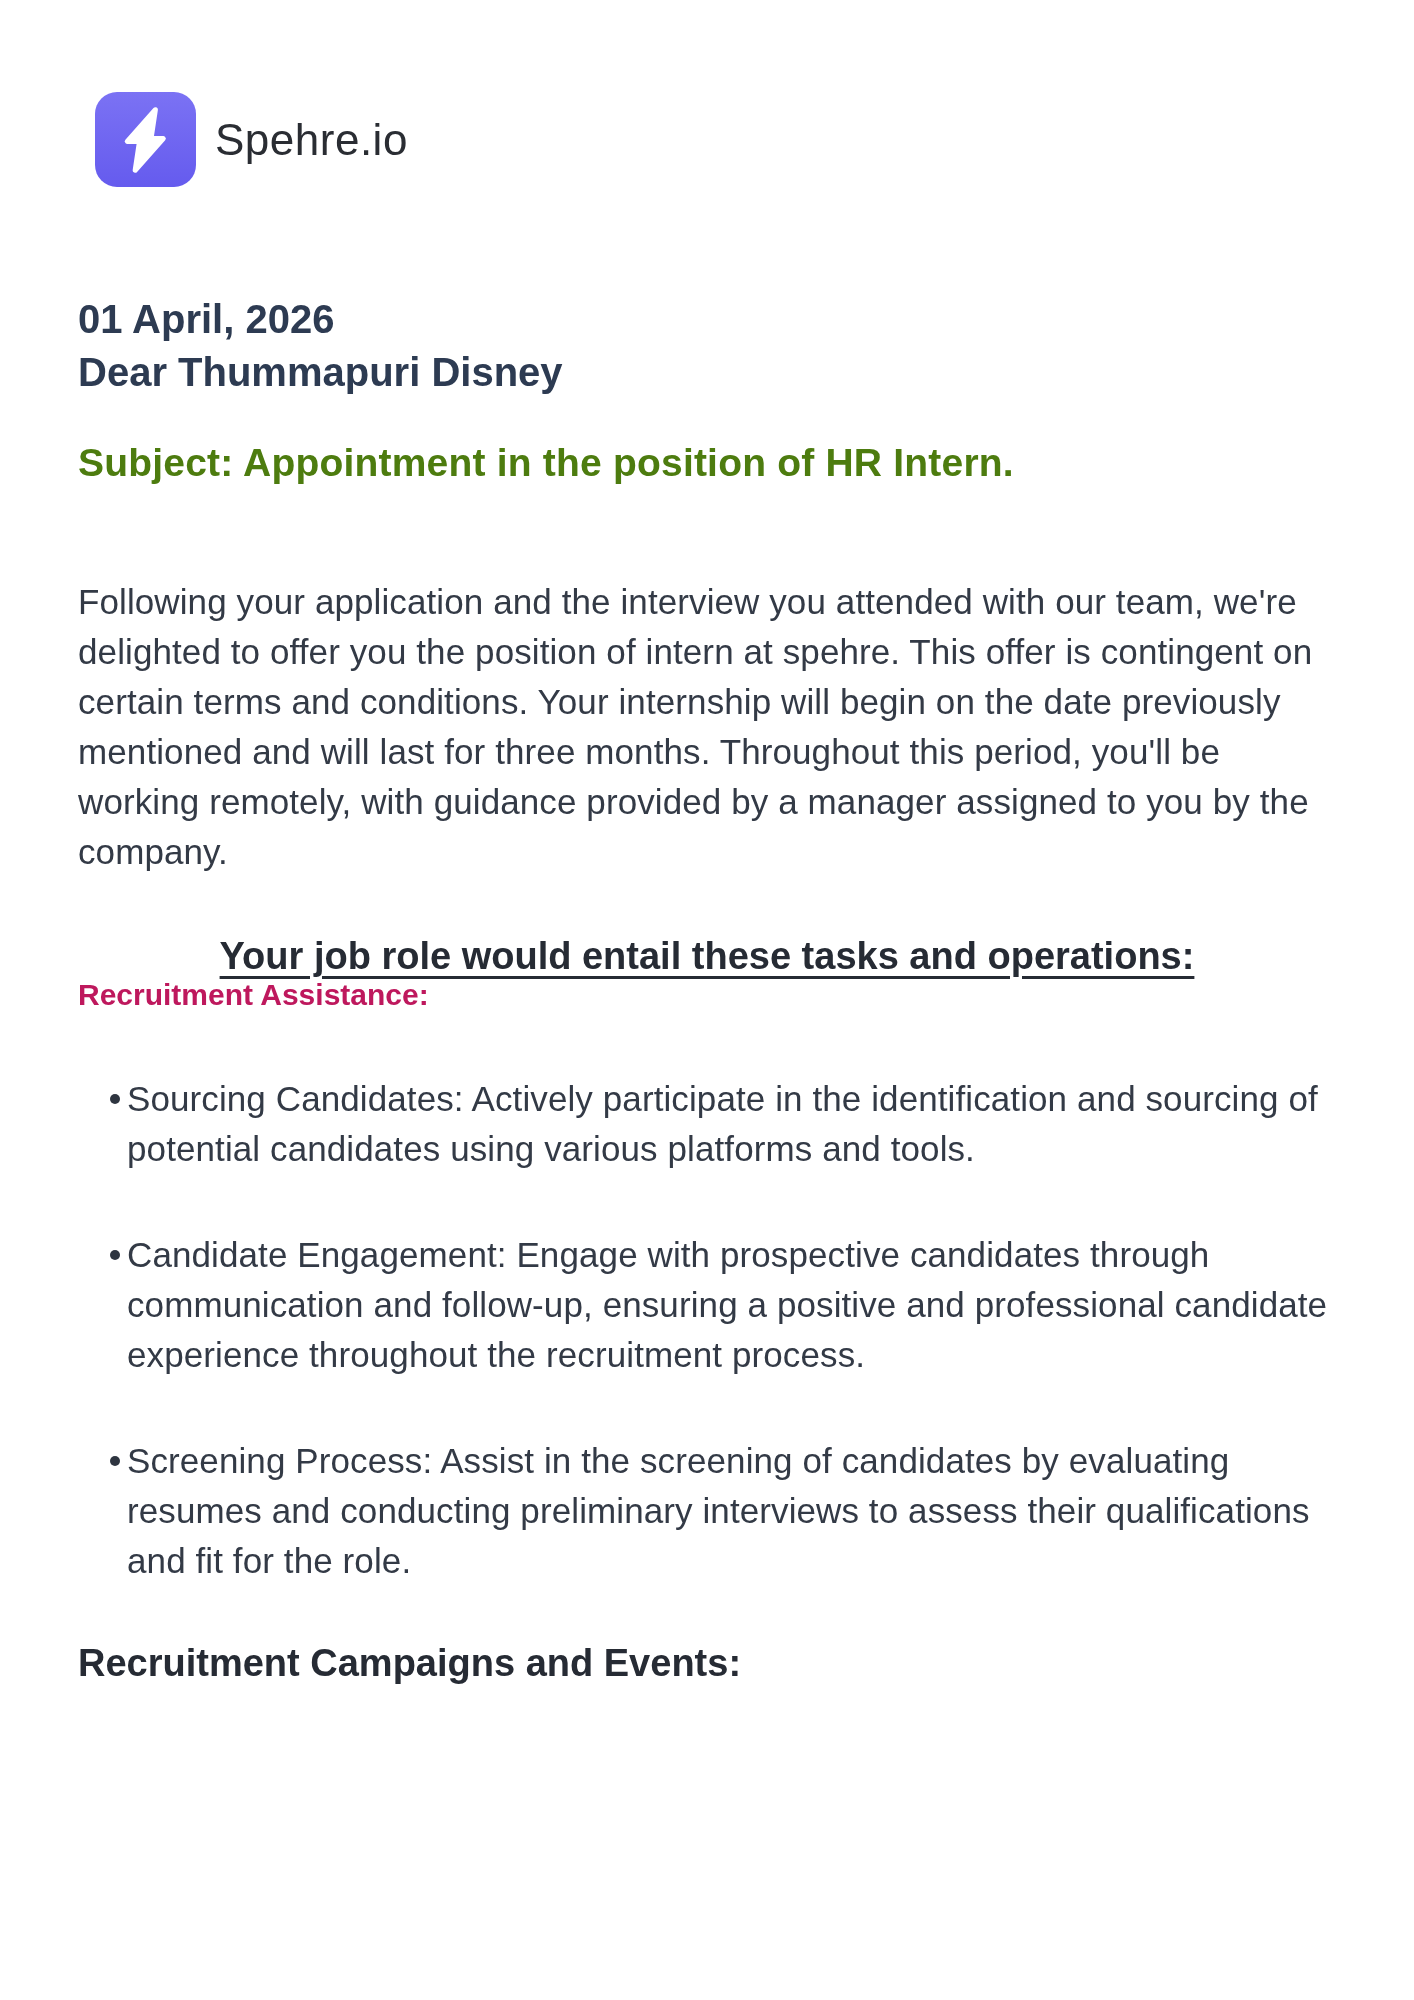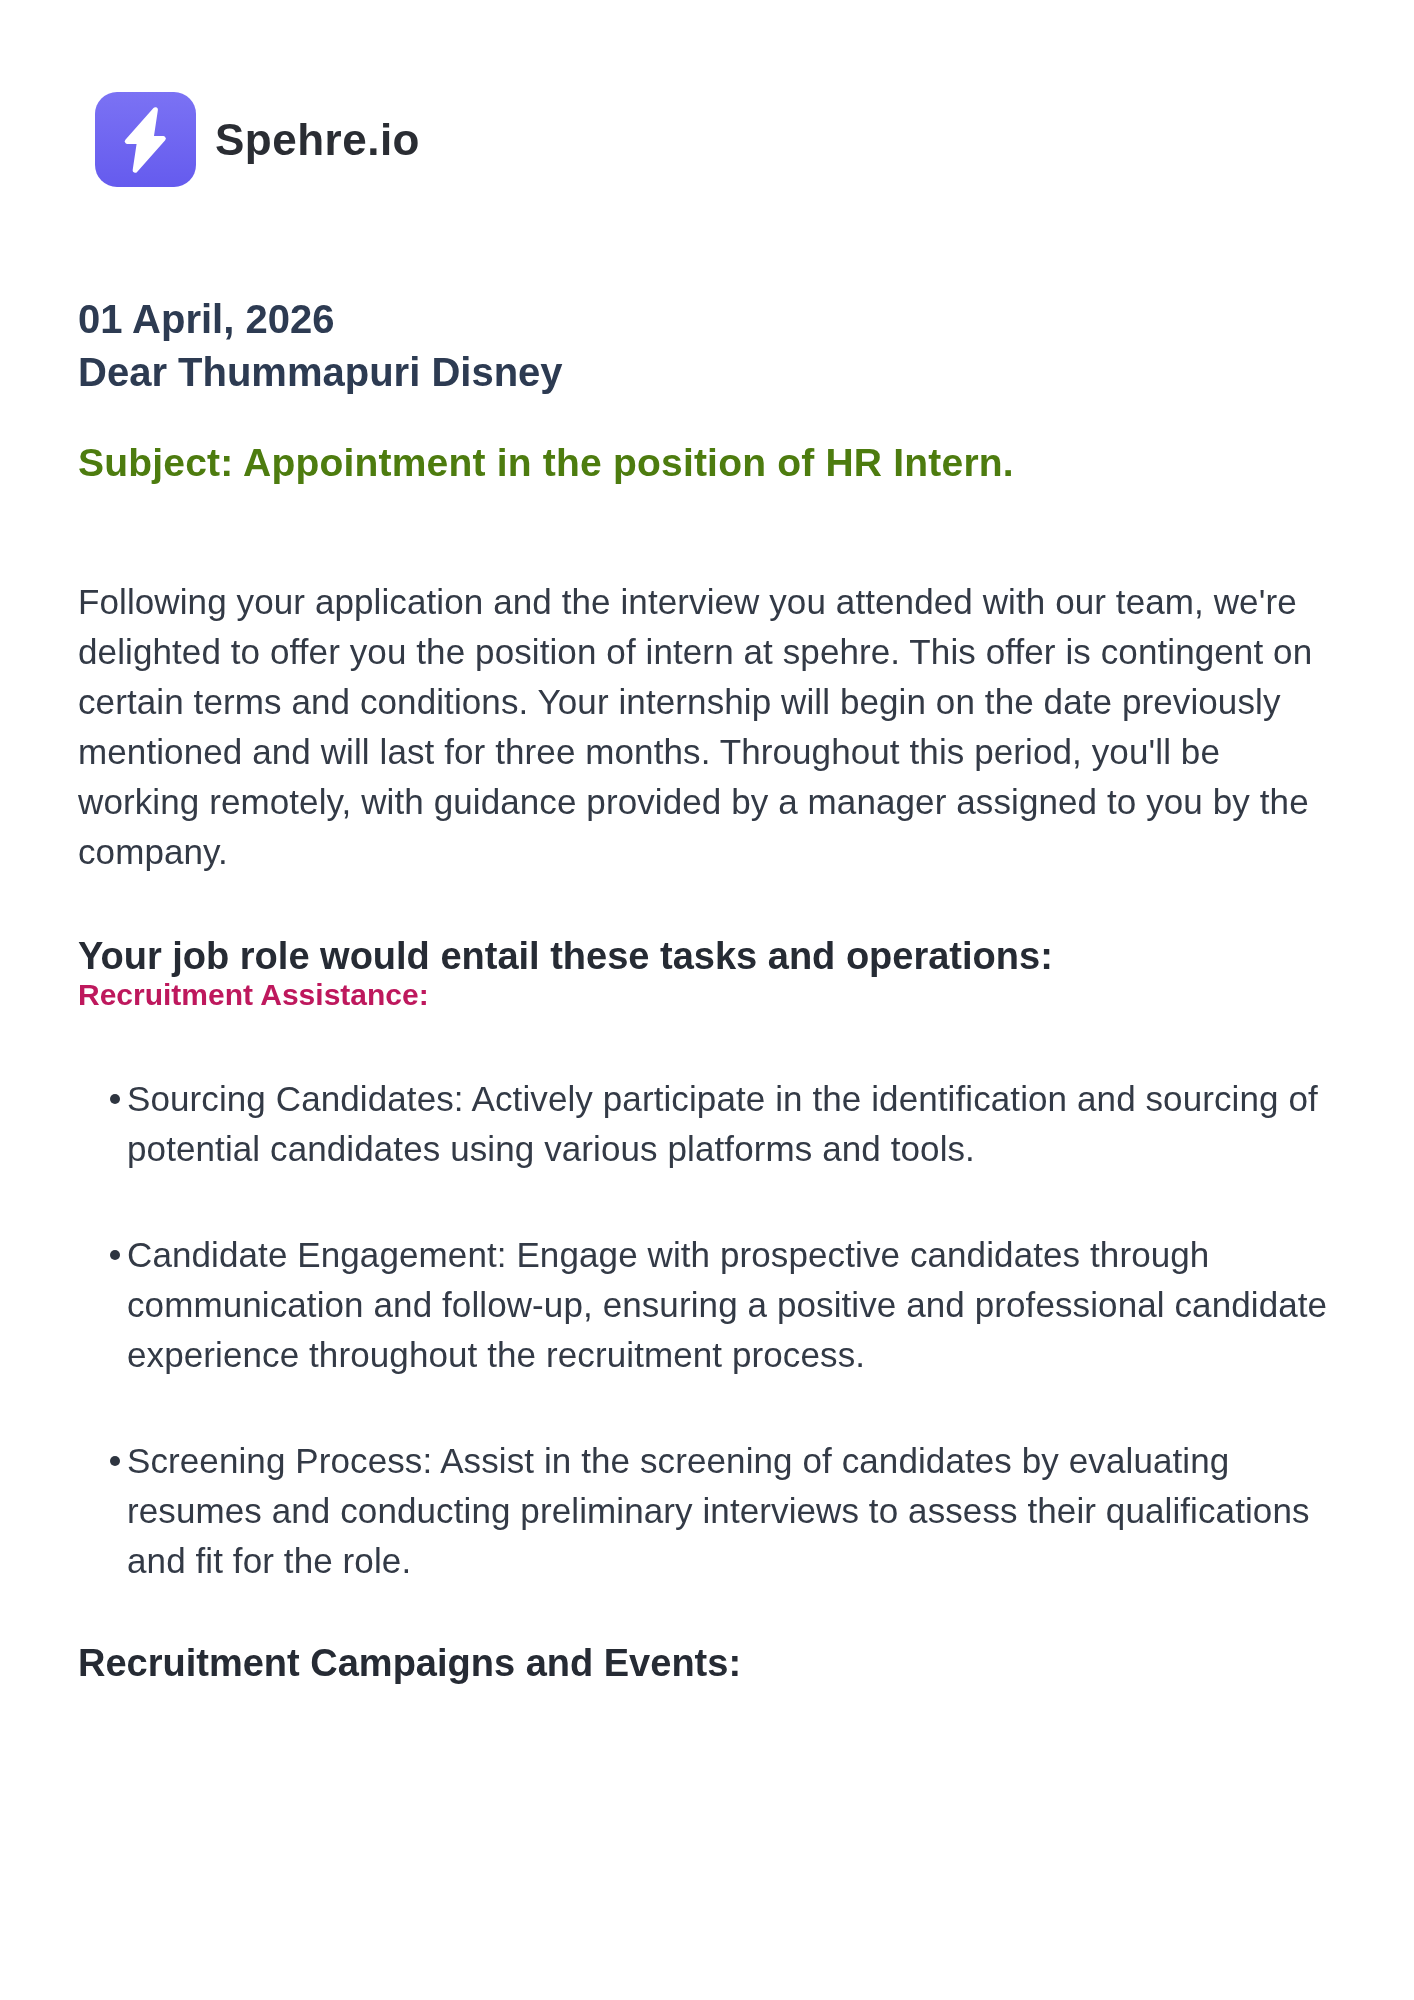--- a/index.html
+++ b/index.html
@@ -30,21 +30,21 @@
     border-radius: 22px;
     background: linear-gradient(180deg, #7b72f4 0%, #655bee 100%);
     display: flex;
     align-items: center;
     justify-content: center;
     flex: 0 0 auto;
   }
   .logo-box svg { width: 72px; height: 72px; }
   .brand-name {
     font-size: 44px;
-    font-weight: 700;
+    font-weight: 400;
     color: #2a2d33;
     letter-spacing: 0.5px;
   }
 
   
   .date-block {
     margin-top: 106px;
     font-size: 40px;
     font-weight: 600;
     color: #2d3b52;
@@ -64,22 +64,24 @@
     color: #333a46;
     line-height: 50px;
     max-width: 1252px;
     letter-spacing: 0.1px;
   }
   .section-heading {
     margin-top: 58px;
     font-size: 38px;
     font-weight: 700;
     color: #262b34;
+    text-decoration: underline;
     text-decoration-thickness: 3px;
     text-underline-offset: 7px;
+    text-align: center;
   }
   .subsection-heading {
     font-size: 30px;
     font-weight: 700;
     color: #be185d;
   }
   ul.task-list {
     margin-top: 62px;
     list-style: none;
     max-width: 1260px;

